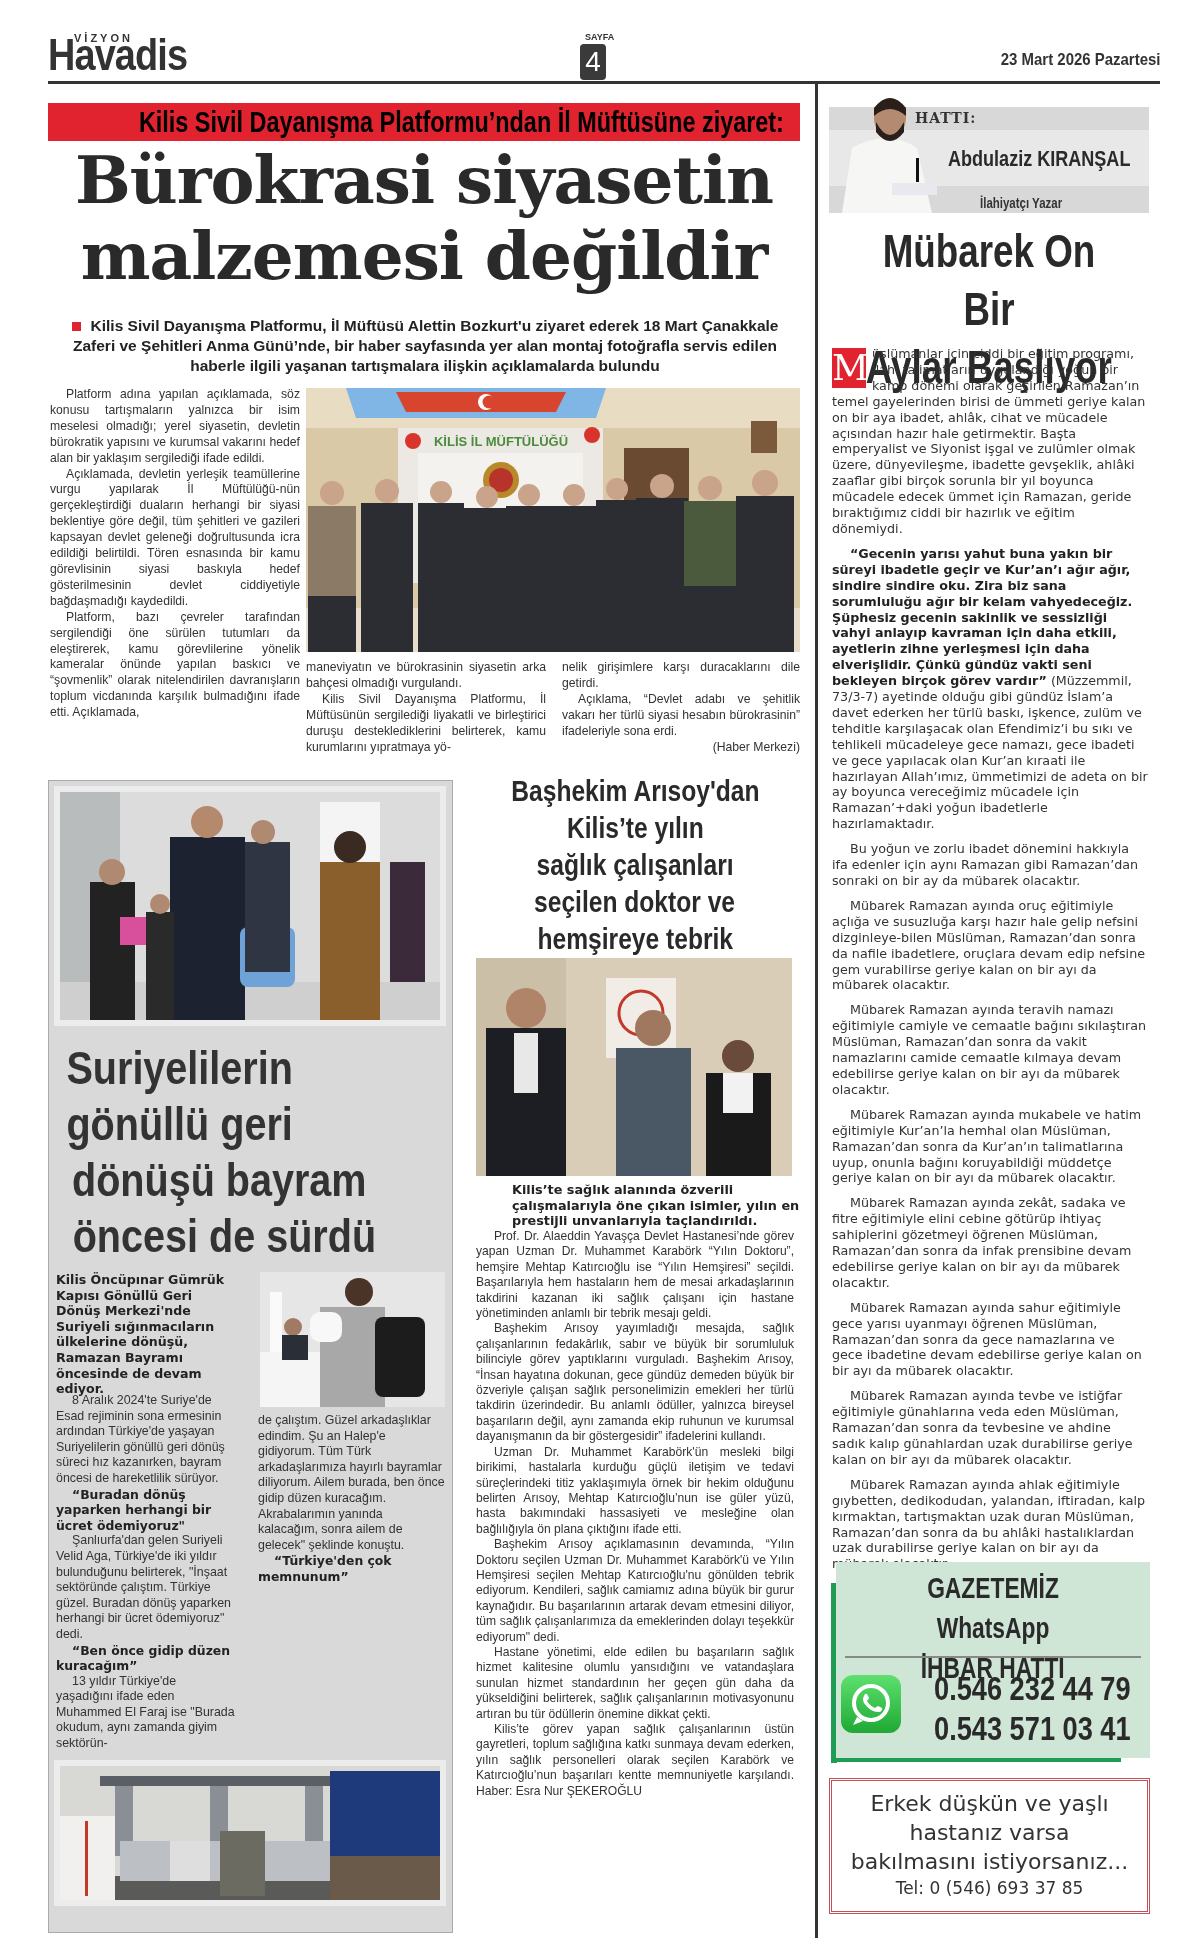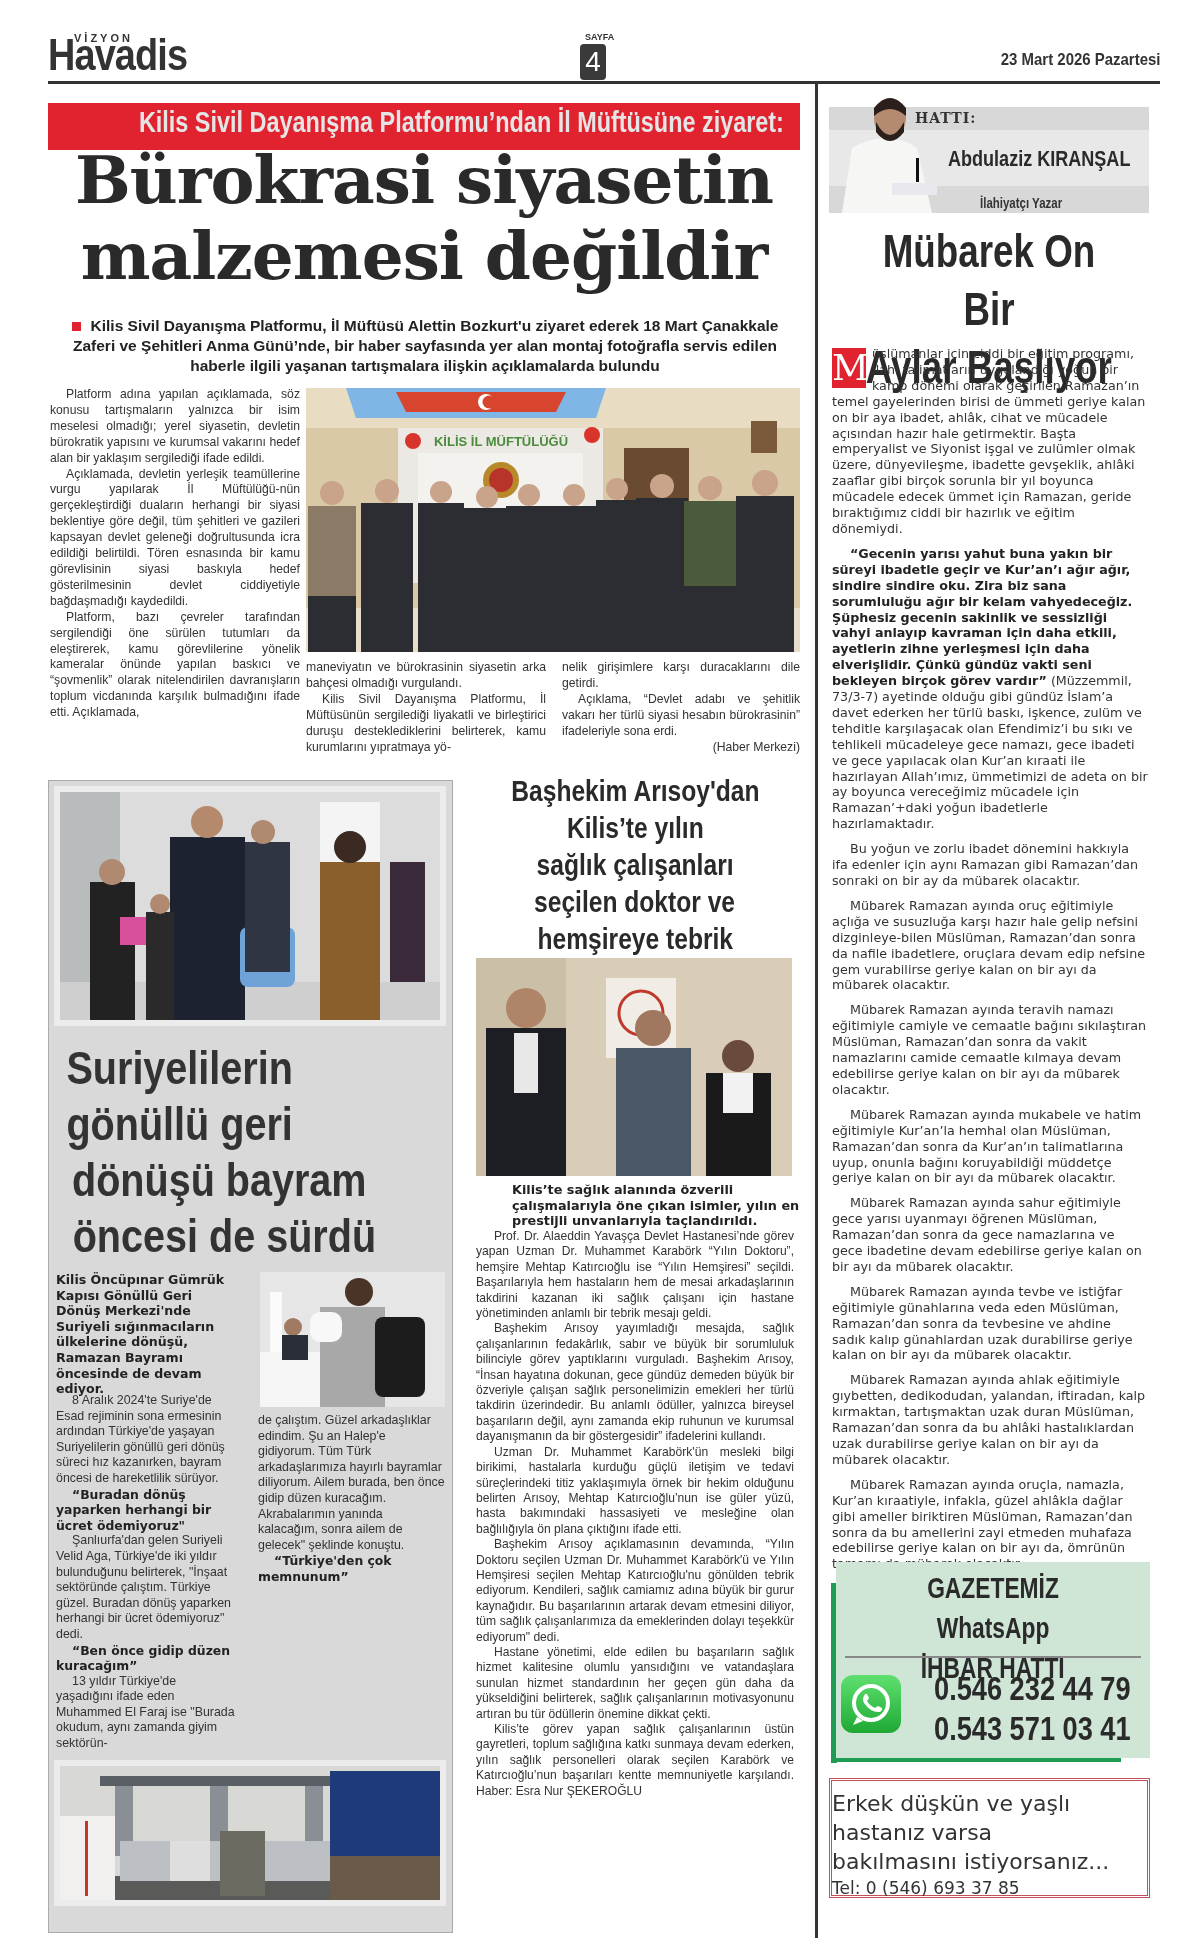--- a/index.html
+++ b/index.html
@@ -11,21 +11,21 @@
   
   .logo-small { left: 74px; top: 32px; font-size: 11px; letter-spacing: 3px; color: #333; font-weight: bold; }
   .logo-main { left: 48px; top: 30px; font-size: 44px; font-weight: bold; color: #333; letter-spacing: -1px; transform: scaleX(0.86); transform-origin: left top; }
   .page-label { left: 585px; top: 32px; font-size: 9px; font-weight: bold; color: #333; }
   .page-num { left: 580px; top: 44px; width: 26px; height: 36px; background: #3a3a3a; color: #fff; border-radius: 4px; font-size: 28px; text-align: center; line-height: 36px; }
   .date { right: 40px; top: 50px; font-size: 17px; font-weight: bold; color: #333; transform: scaleX(0.88); transform-origin: right top; }
   .mast-rule { left: 48px; top: 81px; width: 1112px; height: 3px; background: #333; }
   .col-rule { left: 815px; top: 84px; width: 3px; height: 1854px; background: #333; }
 
   
-  .kicker { left: 48px; top: 103px; width: 752px; height: 47px; background: #e0232e; color: #e5e5e5; font-size: 30px; font-weight: bold; text-align: left; line-height: 38px; white-space: nowrap; overflow: hidden; }
+  .kicker { left: 48px; top: 103px; width: 752px; height: 38px; background: #e0232e; color: #000000; font-size: 30px; font-weight: bold; text-align: left; line-height: 38px; white-space: nowrap; overflow: hidden; }
   .kicker span { display: inline-block; transform: scaleX(0.78); transform-origin: center; }
   .headline { left: 48px; top: 142px; width: 752px; text-align: center; font-family: "DejaVu Serif", serif; font-weight: bold; font-size: 66px; line-height: 76px; color: #2a2a2a; letter-spacing: -1px; }
   .spot { left: 50px; top: 316px; width: 750px; text-align: center; font-size: 15.5px; font-weight: bold; line-height: 20px; color: #222; }
   .spot .bullet { display: inline-block; width: 9px; height: 9px; background: #e0232e; margin-right: 10px; }
   .body-text { font-size: 12.2px; line-height: 15.9px; color: #333; text-align: justify; }
   .body-text p { text-indent: 16px; }
   .col-a { left: 50px; top: 387px; width: 250px; }
   .photo-main { left: 306px; top: 388px; width: 494px; height: 264px; overflow: hidden; }
   .col-b { left: 306px; top: 660px; width: 240px; }
   .col-c { left: 562px; top: 660px; width: 238px; }
@@ -71,21 +71,21 @@
   .wa-box { left: 836px; top: 1562px; width: 314px; height: 196px; background: #cfe5d6; }
   .wa-shadow1 { left: 831px; top: 1583px; width: 6px; height: 180px; background: #1f9d55; }
   .wa-shadow2 { left: 831px; top: 1756px; width: 290px; height: 6px; background: #1f9d55; }
   .wa-title { left: 836px; top: 1568px; width: 314px; text-align: center; font-size: 30px; font-weight: bold; line-height: 40px; color: #2a2a2a; }
   .wa-title span { display: inline-block; transform: scaleX(0.76); }
   .wa-rule { left: 845px; top: 1656px; width: 296px; height: 2px; background: #888; }
   .wa-icon { left: 841px; top: 1675px; width: 60px; height: 58px; background: linear-gradient(#5ee06f, #1fa834); border-radius: 12px; }
   .wa-num { left: 905px; width: 250px; font-size: 34px; font-weight: bold; color: #2a2a2a; line-height: 40px; white-space: nowrap; margin-left: 29px; }
   .wa-num span { display: inline-block; transform: scaleX(0.80); transform-origin: left center; }
 
-  .care-box { left: 829px; top: 1778px; width: 321px; height: 120px; border: 3px double #c0505a; background: #fff; }
+  .care-box { left: 829px; top: 1778px; width: 321px; height: 136px; border: 3px double #c0505a; background: #fff; text-align: center; }
   .care-line { font-size: 22px; line-height: 29px; color: #333; font-family: "DejaVu Sans", sans-serif; }
   .care-tel { font-size: 17px; line-height: 24px; color: #333; font-family: "DejaVu Sans", sans-serif; }
 </style>
 </head>
 <body>
 
 <div class="abs logo-small">VİZYON</div>
 <div class="abs logo-main">Havadis</div>
 <div class="abs page-label">SAYFA</div>
 <div class="abs page-num">4</div>
@@ -289,20 +289,21 @@
   <div><span>Mübarek On Bir</span></div>
   <div><span>Aylar Başlıyor</span></div>
 </div>
 <div class="abs col-text">
   <p class="first"><span class="dropcap">M</span><span>üslümanlar için ciddi bir eğitim programı, İlahi talimatların uygulandığı yoğun bir kamp dönemi olarak geçirilen Ramazan’ın temel gayelerinden birisi de ümmeti geriye kalan on bir aya ibadet, ahlâk, cihat ve mücadele açısından hazır hale getirmektir. Başta emperyalist ve Siyonist işgal ve zulümler olmak üzere, dünyevileşme, ibadette gevşeklik, ahlâki zaaflar gibi birçok sorunla bir yıl boyunca mücadele edecek ümmet için Ramazan, geride bıraktığımız ciddi bir hazırlık ve eğitim dönemiydi.</span></p>
   <p><span class="quote">“Gecenin yarısı yahut buna yakın bir süreyi ibadetle geçir ve Kur’an’ı ağır ağır, sindire sindire oku. Zira biz sana sorumluluğu ağır bir kelam vahyedeceğiz. Şüphesiz gecenin sakinlik ve sessizliği vahyi anlayıp kavraman için daha etkili, ayetlerin zihne yerleşmesi için daha elverişlidir. Çünkü gündüz vakti seni bekleyen birçok görev vardır”</span><span> (Müzzemmil, 73/3-7) ayetinde olduğu gibi gündüz İslam’a davet ederken her türlü baskı, işkence, zulüm ve tehditle karşılaşacak olan Efendimiz’i bu sıkı ve tehlikeli mücadeleye gece namazı, gece ibadeti ve gece yapılacak olan Kur’an kıraati ile hazırlayan Allah’ımız, ümmetimizi de adeta on bir ay boyunca vereceğimiz mücadele için Ramazan’+daki yoğun ibadetlerle hazırlamaktadır.</span></p>
   <p>Bu yoğun ve zorlu ibadet dönemini hakkıyla ifa edenler için aynı Ramazan gibi Ramazan’dan sonraki on bir ay da mübarek olacaktır.</p>
   <p>Mübarek Ramazan ayında oruç eğitimiyle açlığa ve susuzluğa karşı hazır hale gelip nefsini dizginleye-bilen Müslüman, Ramazan’dan sonra da nafile ibadetlere, oruçlara devam edip nefsine gem vurabilirse geriye kalan on bir ayı da mübarek olacaktır.</p>
   <p>Mübarek Ramazan ayında teravih namazı eğitimiyle camiyle ve cemaatle bağını sıkılaştıran Müslüman, Ramazan’dan sonra da vakit namazlarını camide cemaatle kılmaya devam edebilirse geriye kalan on bir ayı da mübarek olacaktır.</p>
   <p>Mübarek Ramazan ayında mukabele ve hatim eğitimiyle Kur’an’la hemhal olan Müslüman, Ramazan’dan sonra da Kur’an’ın talimatlarına uyup, onunla bağını koruyabildiği müddetçe geriye kalan on bir ayı da mübarek olacaktır.</p>
+  <p>Mübarek Ramazan ayında zekât, sadaka ve fitre eğitimiyle elini cebine götürüp ihtiyaç sahiplerini gözetmeyi öğrenen Müslüman, Ramazan’dan sonra da infak prensibine devam edebilirse geriye kalan on bir ayı da mübarek olacaktır.</p>
   <p>Mübarek Ramazan ayında sahur eğitimiyle gece yarısı uyanmayı öğrenen Müslüman, Ramazan’dan sonra da gece namazlarına ve gece ibadetine devam edebilirse geriye kalan on bir ayı da mübarek olacaktır.</p>
   <p>Mübarek Ramazan ayında tevbe ve istiğfar eğitimiyle günahlarına veda eden Müslüman, Ramazan’dan sonra da tevbesine ve ahdine sadık kalıp günahlardan uzak durabilirse geriye kalan on bir ayı da mübarek olacaktır.</p>
   <p>Mübarek Ramazan ayında ahlak eğitimiyle gıybetten, dedikodudan, yalandan, iftiradan, kalp kırmaktan, tartışmaktan uzak duran Müslüman, Ramazan’dan sonra da bu ahlâki hastalıklardan uzak durabilirse geriye kalan on bir ayı da mübarek olacaktır.</p>
   <p>Mübarek Ramazan ayında oruçla, namazla, Kur’an kıraatiyle, infakla, güzel ahlâkla dağlar gibi ameller biriktiren Müslüman, Ramazan’dan sonra da bu amellerini zayi etmeden muhafaza edebilirse geriye kalan on bir ayı da, ömrünün tamamı da mübarek olacaktır.</p>
 </div>
 
 <div class="abs wa-shadow1"></div>
 <div class="abs wa-shadow2"></div>
 <div class="abs wa-box"></div>
 <div class="abs wa-title">

